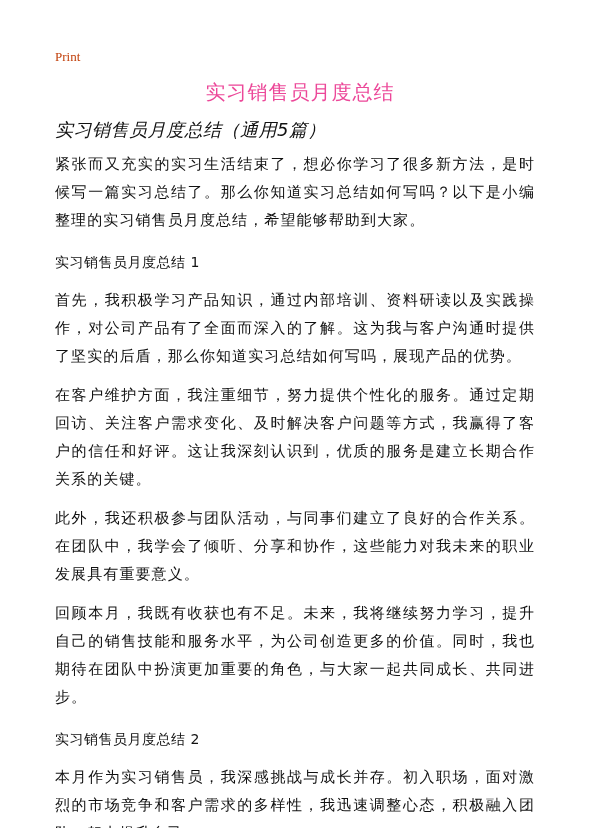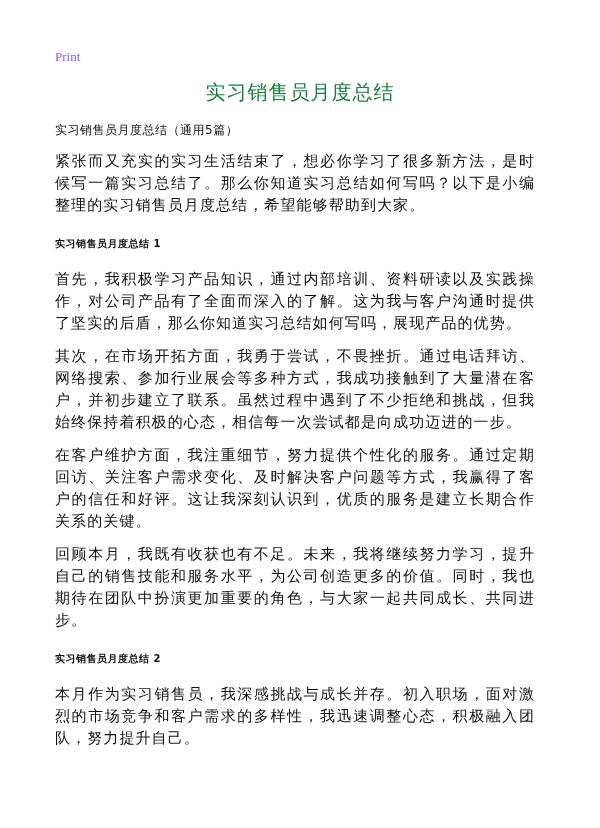--- a/index.html
+++ b/index.html
@@ -14,78 +14,79 @@
       position: relative;
       color: #111111;
       font-family: "DejaVu Sans", sans-serif;
     }
     .print-link {
       position: absolute;
       left: 55px;
       top: 49px;
       font-family: "Liberation Serif", serif;
       font-size: 13px;
-      color: #8b5cf6;
+      color: #c2410c;
       cursor: pointer;
     }
     .doc-title {
       position: absolute;
       left: 0;
       width: 600px;
       top: 79px;
       text-align: center;
       font-size: 20px;
       font-weight: normal;
       letter-spacing: 1px;
       margin: 0;
-      color: #15803d;
+      color: #ec4899;
     }
     .content {
       position: absolute;
       left: 55px;
       top: 120px;
       width: 480px;
     }
     .subtitle {
-      font-size: 12px;
+      font-size: 18px;
       line-height: 20px;
       margin: 0 0 10px 0;
       letter-spacing: 0.5px;
+      font-style: italic;
     }
     .para {
       font-size: 15px;
-      line-height: 22px;
+      line-height: 28px;
       margin: 0 0 11px 0;
       letter-spacing: 1.1px;
       text-align: justify;
     }
     .section-heading {
-      font-size: 10px;
-      font-weight: bold;
+      font-size: 14px;
+      font-weight: normal;
       line-height: 20px;
       margin: 18px 0 14px 0;
       letter-spacing: 0.5px;
     }
   </style>
 </head>
 <body>
 
 <div class="print-link">Print</div>
 
 <h1 class="doc-title">实习销售员月度总结</h1>
 
 <div class="content">
   <p class="subtitle">实习销售员月度总结（通用5篇）</p>
   <p class="para">紧张而又充实的实习生活结束了，想必你学习了很多新方法，是时候写一篇实习总结了。那么你知道实习总结如何写吗？以下是小编整理的实习销售员月度总结，希望能够帮助到大家。</p>
 
   <div>
     <h2 class="section-heading">实习销售员月度总结 1</h2>
     <p class="para">首先，我积极学习产品知识，通过内部培训、资料研读以及实践操作，对公司产品有了全面而深入的了解。这为我与客户沟通时提供了坚实的后盾，那么你知道实习总结如何写吗，展现产品的优势。</p>
-    <p class="para">其次，在市场开拓方面，我勇于尝试，不畏挫折。通过电话拜访、网络搜索、参加行业展会等多种方式，我成功接触到了大量潜在客户，并初步建立了联系。虽然过程中遇到了不少拒绝和挑战，但我始终保持着积极的心态，相信每一次尝试都是向成功迈进的一步。</p>
     <p class="para">在客户维护方面，我注重细节，努力提供个性化的服务。通过定期回访、关注客户需求变化、及时解决客户问题等方式，我赢得了客户的信任和好评。这让我深刻认识到，优质的服务是建立长期合作关系的关键。</p>
+    <p class="para">此外，我还积极参与团队活动，与同事们建立了良好的合作关系。在团队中，我学会了倾听、分享和协作，这些能力对我未来的职业发展具有重要意义。</p>
     <p class="para">回顾本月，我既有收获也有不足。未来，我将继续努力学习，提升自己的销售技能和服务水平，为公司创造更多的价值。同时，我也期待在团队中扮演更加重要的角色，与大家一起共同成长、共同进步。</p>
   </div>
 
   <div>
     <h2 class="section-heading">实习销售员月度总结 2</h2>
     <p class="para">本月作为实习销售员，我深感挑战与成长并存。初入职场，面对激烈的市场竞争和客户需求的多样性，我迅速调整心态，积极融入团队，努力提升自己。</p>
 
   </div>
 </div>
 

